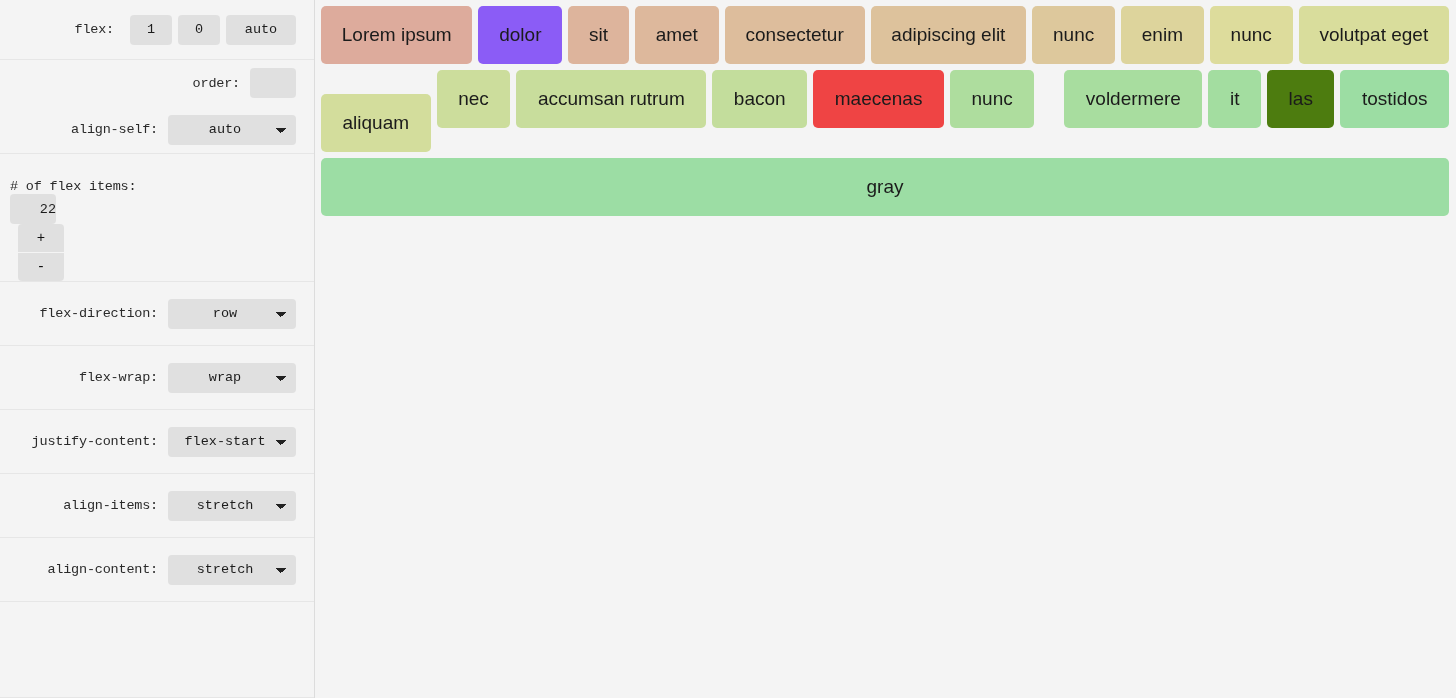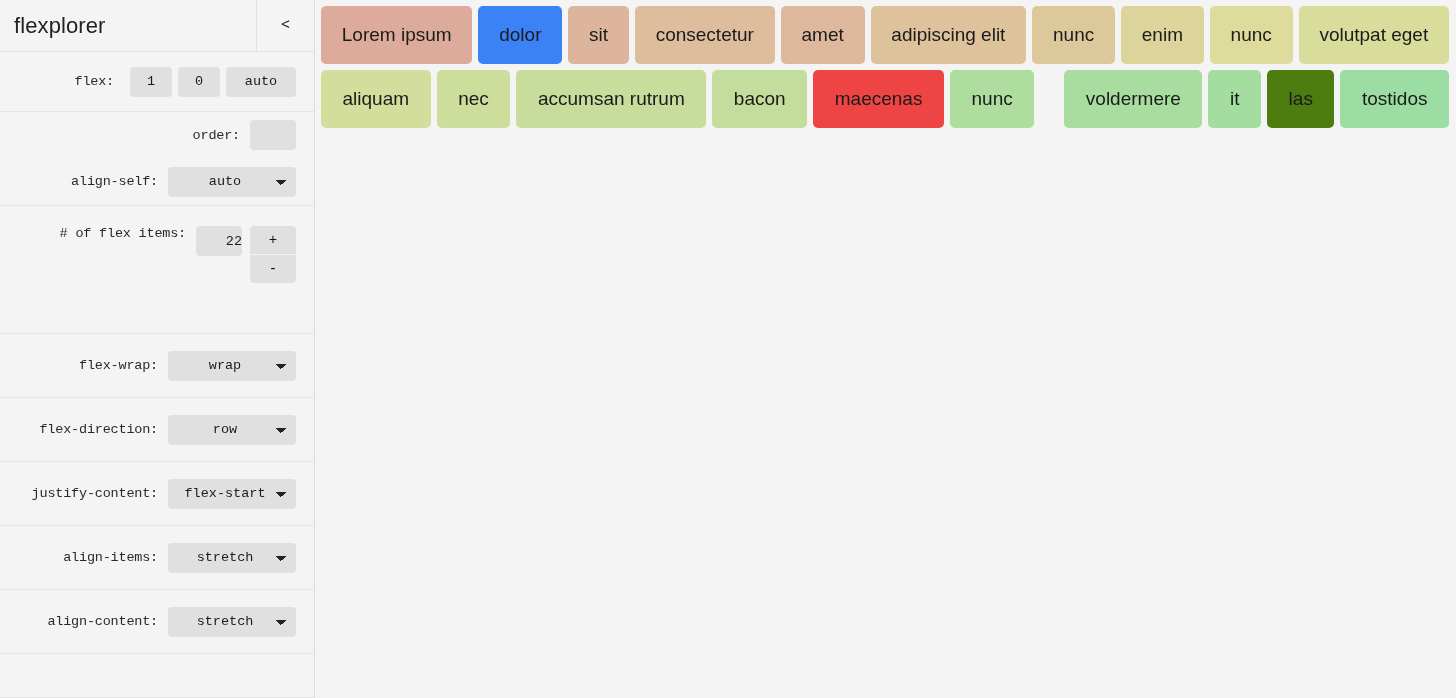--- a/index.html
+++ b/index.html
@@ -64,21 +64,21 @@
     align-items: center;
     justify-content: flex-end;
     border-bottom: 1px solid #e6e6e6;
     padding: 0 18px 0 10px;
     position: relative;
   }
   .sb-row.flexrow     { height: 60px; }
   .sb-row.itemrow     { height: 54px; border-bottom: none; }
   .sb-row.orderrow    { height: 46px; border-bottom: none; }
   .sb-row.alignself   { height: 48px; }
-  .sb-row.countrow    { height: 128px; align-items: flex-start; padding-top: 20px; }
+  .sb-row.countrow    { height: 128px; align-items: flex-start; padding-top: 20px; flex-direction: column; }
   .sb-row.proprow     { height: 64px; }
 
   .sb-label {
     font-family: "Liberation Mono", monospace;
     font-size: 13.5px;
     color: #2a2a2a;
     text-align: right;
     margin-right: 10px;
     white-space: nowrap;
     letter-spacing: -0.2px;
@@ -180,26 +180,20 @@
     user-select: none;
   }
 </style>
 </head>
 <body>
 
 <div id="app">
 
   <div id="sidebar">
 
-    <div class="sb-header">
-      <div class="sb-title">flexplorer</div>
-      <div class="sb-collapse">
-        <span>&lt;</span>
-      </div>
-    </div>
 
     <div class="sb-row flexrow">
       <span class="sb-label">flex:</span>
       <input class="ctl num" value="1" style="">
       <input class="ctl num" value="0" style="">
       <input class="ctl auto" value="auto" style="">
     </div>
 
 
     <div class="sb-row orderrow">
@@ -215,27 +209,27 @@
     <div class="sb-row countrow">
       <span class="sb-label"># of flex items:</span>
       <input class="ctl count" value="22" style="">
       <span class="stepper">
         <button class="plus">+</button>
         <button class="minus">-</button>
       </span>
     </div>
 
     <div class="sb-row proprow">
+      <span class="sb-label">flex-direction:</span>
+      <select class="ctl"><option value="row">row</option><option value="row-reverse">row-reverse</option><option value="column">column</option><option value="column-reverse">column-reverse</option></select>
+    </div>
+
+    <div class="sb-row proprow">
       <span class="sb-label">flex-wrap:</span>
       <select class="ctl"><option value="nowrap">nowrap</option><option value="wrap" selected="">wrap</option><option value="wrap-reverse">wrap-reverse</option></select>
-    </div>
-
-    <div class="sb-row proprow">
-      <span class="sb-label">flex-direction:</span>
-      <select class="ctl"><option value="row">row</option><option value="row-reverse">row-reverse</option><option value="column">column</option><option value="column-reverse">column-reverse</option></select>
     </div>
 
     <div class="sb-row proprow">
       <span class="sb-label">justify-content:</span>
       <select class="ctl"><option value="flex-start">flex-start</option><option value="flex-end">flex-end</option><option value="center">center</option><option value="space-between">space-between</option><option value="space-around">space-around</option><option value="space-evenly">space-evenly</option></select>
     </div>
 
     <div class="sb-row proprow">
       <span class="sb-label">align-items:</span>
       <select class="ctl"><option value="stretch">stretch</option><option value="flex-start">flex-start</option><option value="flex-end">flex-end</option><option value="center">center</option><option value="baseline">baseline</option></select>
@@ -248,48 +242,48 @@
 
     <div class="sb-spacer"></div>
     <div class="sb-bottomline"></div>
   </div>
 
   <div id="main">
     <div id="flexbox">
         <div class="flex-item" style="background: rgb(221, 171, 156);">
           <span>Lorem ipsum</span>
         </div>
-        <div class="flex-item" style="background: #3b82f6;">
+        <div class="flex-item" style="background: #8b5cf6;">
           <span>dolor</span>
         </div>
         <div class="flex-item" style="background: rgb(221, 180, 156);">
           <span>sit</span>
         </div>
+        <div class="flex-item" style="background: rgb(221, 184, 156);">
+          <span>amet</span>
+        </div>
         <div class="flex-item" style="background: rgb(221, 189, 156);">
           <span>consectetur</span>
         </div>
-        <div class="flex-item" style="background: rgb(221, 184, 156);">
-          <span>amet</span>
-        </div>
         <div class="flex-item" style="background: rgb(221, 194, 156);">
           <span>adipiscing elit</span>
         </div>
         <div class="flex-item" style="background: rgb(221, 200, 156);">
           <span>nunc</span>
         </div>
         <div class="flex-item" style="background: rgb(221, 212, 156); text-align: right;">
           <span>enim</span>
         </div>
         <div class="flex-item" style="background: rgb(221, 220, 156);">
           <span>nunc</span>
         </div>
         <div class="flex-item" style="background: rgb(217, 221, 156);">
           <span>volutpat eget</span>
         </div>
-        <div class="flex-item" style="background: rgb(211, 221, 156);">
+        <div class="flex-item" style="background: rgb(211, 221, 156); margin-top: 24px;">
           <span>aliquam</span>
         </div>
         <div class="flex-item" style="background: rgb(204, 221, 156);">
           <span>nec</span>
         </div>
         <div class="flex-item" style="background: rgb(200, 221, 156);">
           <span>accumsan rutrum</span>
         </div>
         <div class="flex-item" style="background: rgb(195, 221, 156);">
           <span>bacon</span>
@@ -305,16 +299,19 @@
         </div>
         <div class="flex-item" style="background: rgb(163, 221, 160);">
           <span>it</span>
         </div>
         <div class="flex-item" style="background: #4d7c0f;">
           <span>las</span>
         </div>
         <div class="flex-item" style="background: rgb(156, 221, 163);">
           <span>tostidos</span>
         </div>
+        <div class="flex-item" style="background: rgb(156, 221, 164);">
+          <span>gray</span>
+        </div>
       </div>
   </div>
 
 </div>
 
 </body></html>

